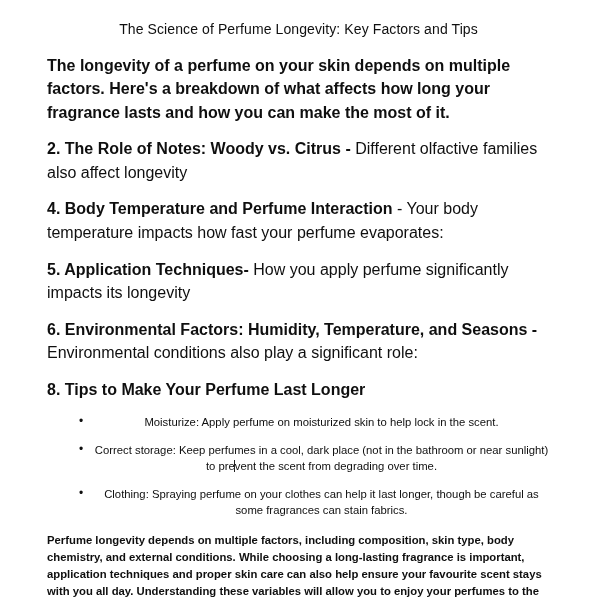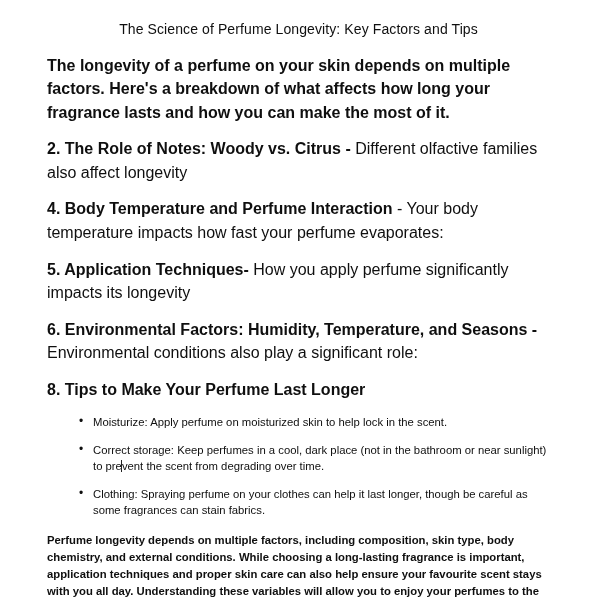--- a/index.html
+++ b/index.html
@@ -44,20 +44,21 @@
     margin: 0 0 13px 0;
     padding-left: 32px;
     list-style: none;
   }
   ul.tips li {
     position: relative;
     font-size: 11.3px;
     line-height: 1.47;
     margin-bottom: 11px;
     padding-left: 14px;
+    text-align: center;
   }
   ul.tips li::before {
     content: "\2022";
     position: absolute;
     left: 0;
     top: -1px;
     font-size: 12px;
     color: #0f0f0f;
   }
   .cursor-caret {

